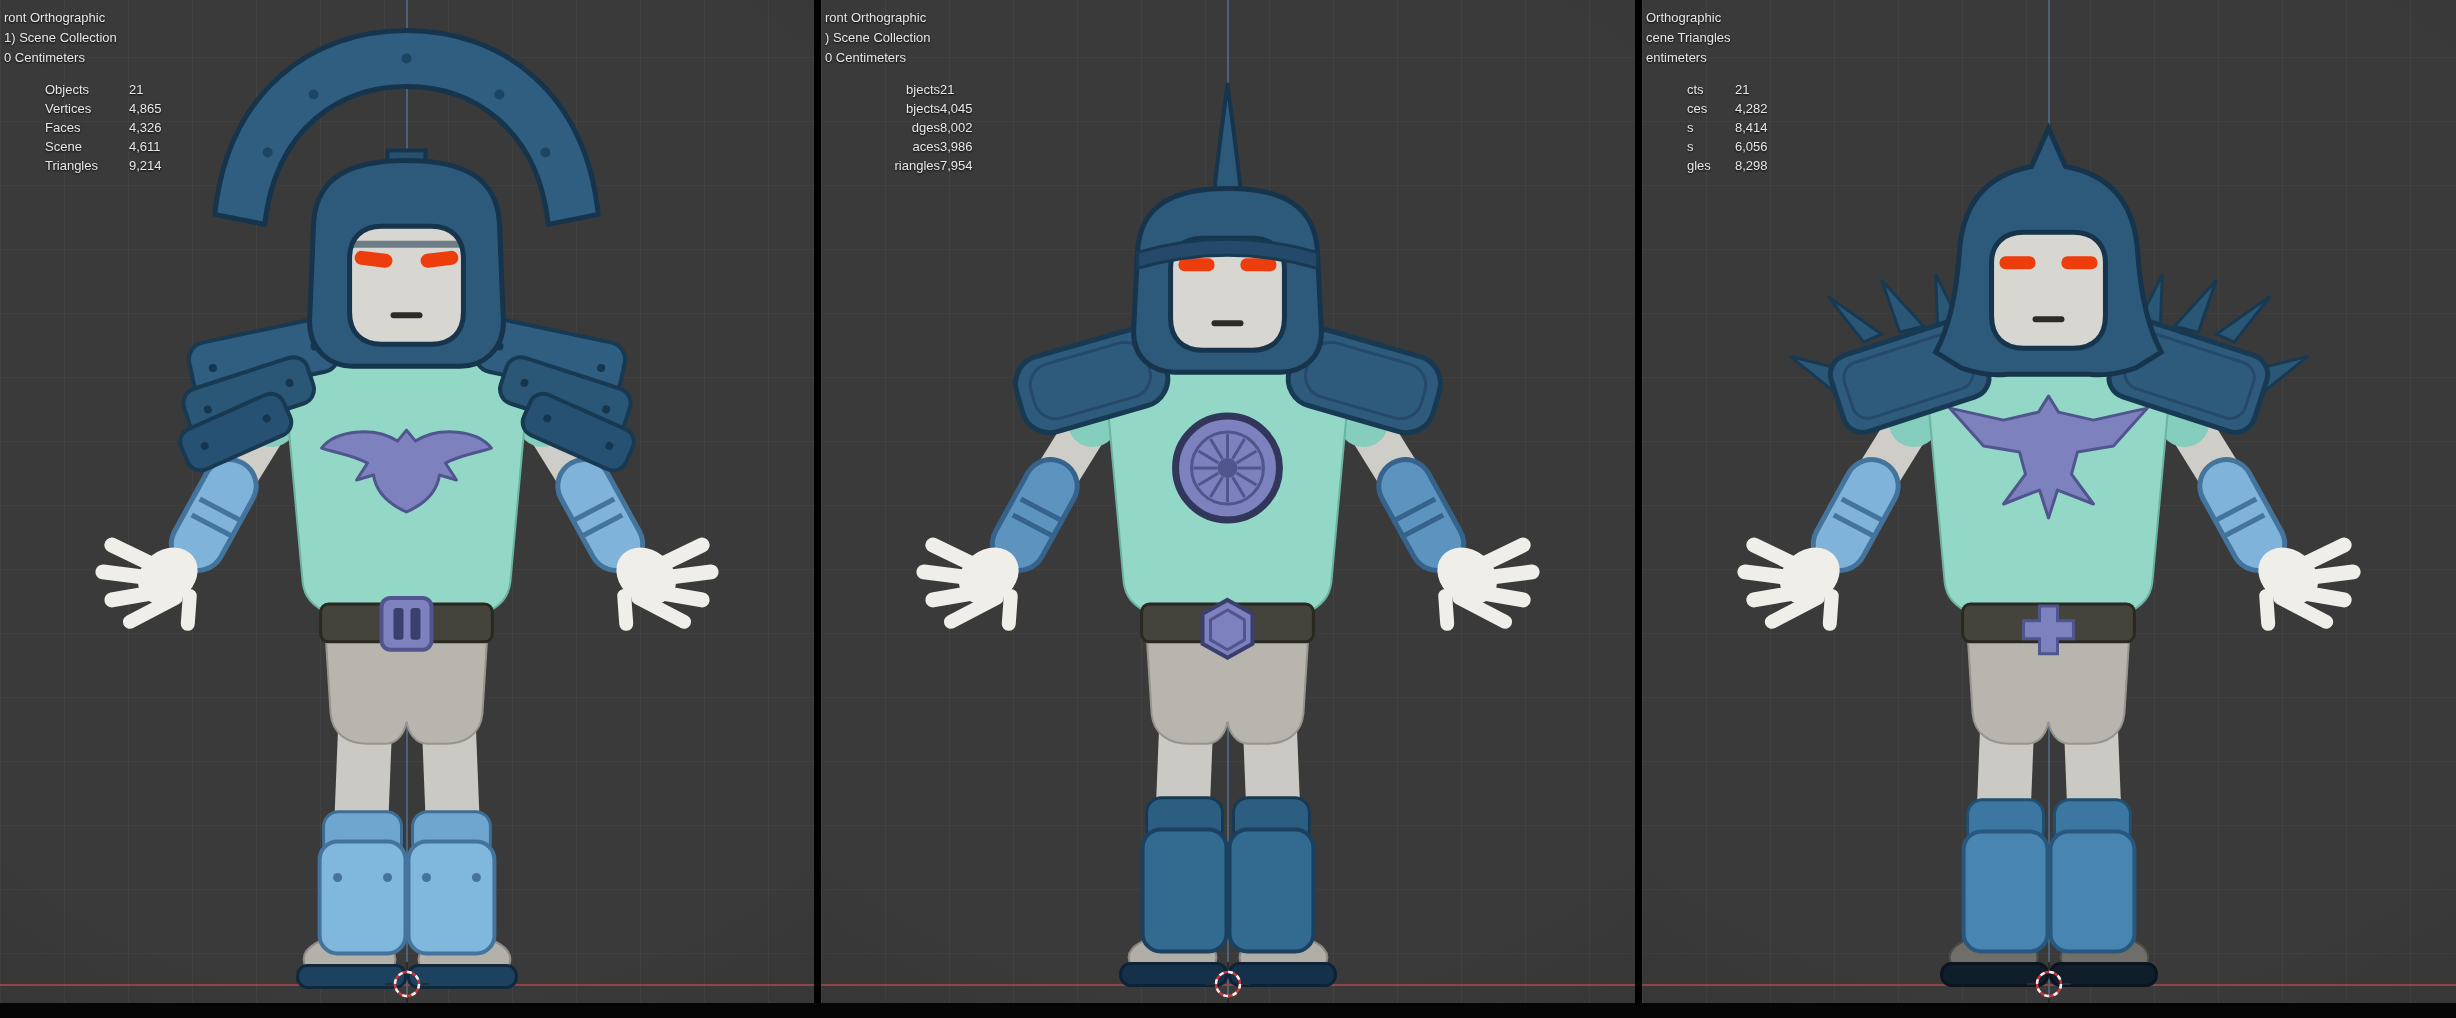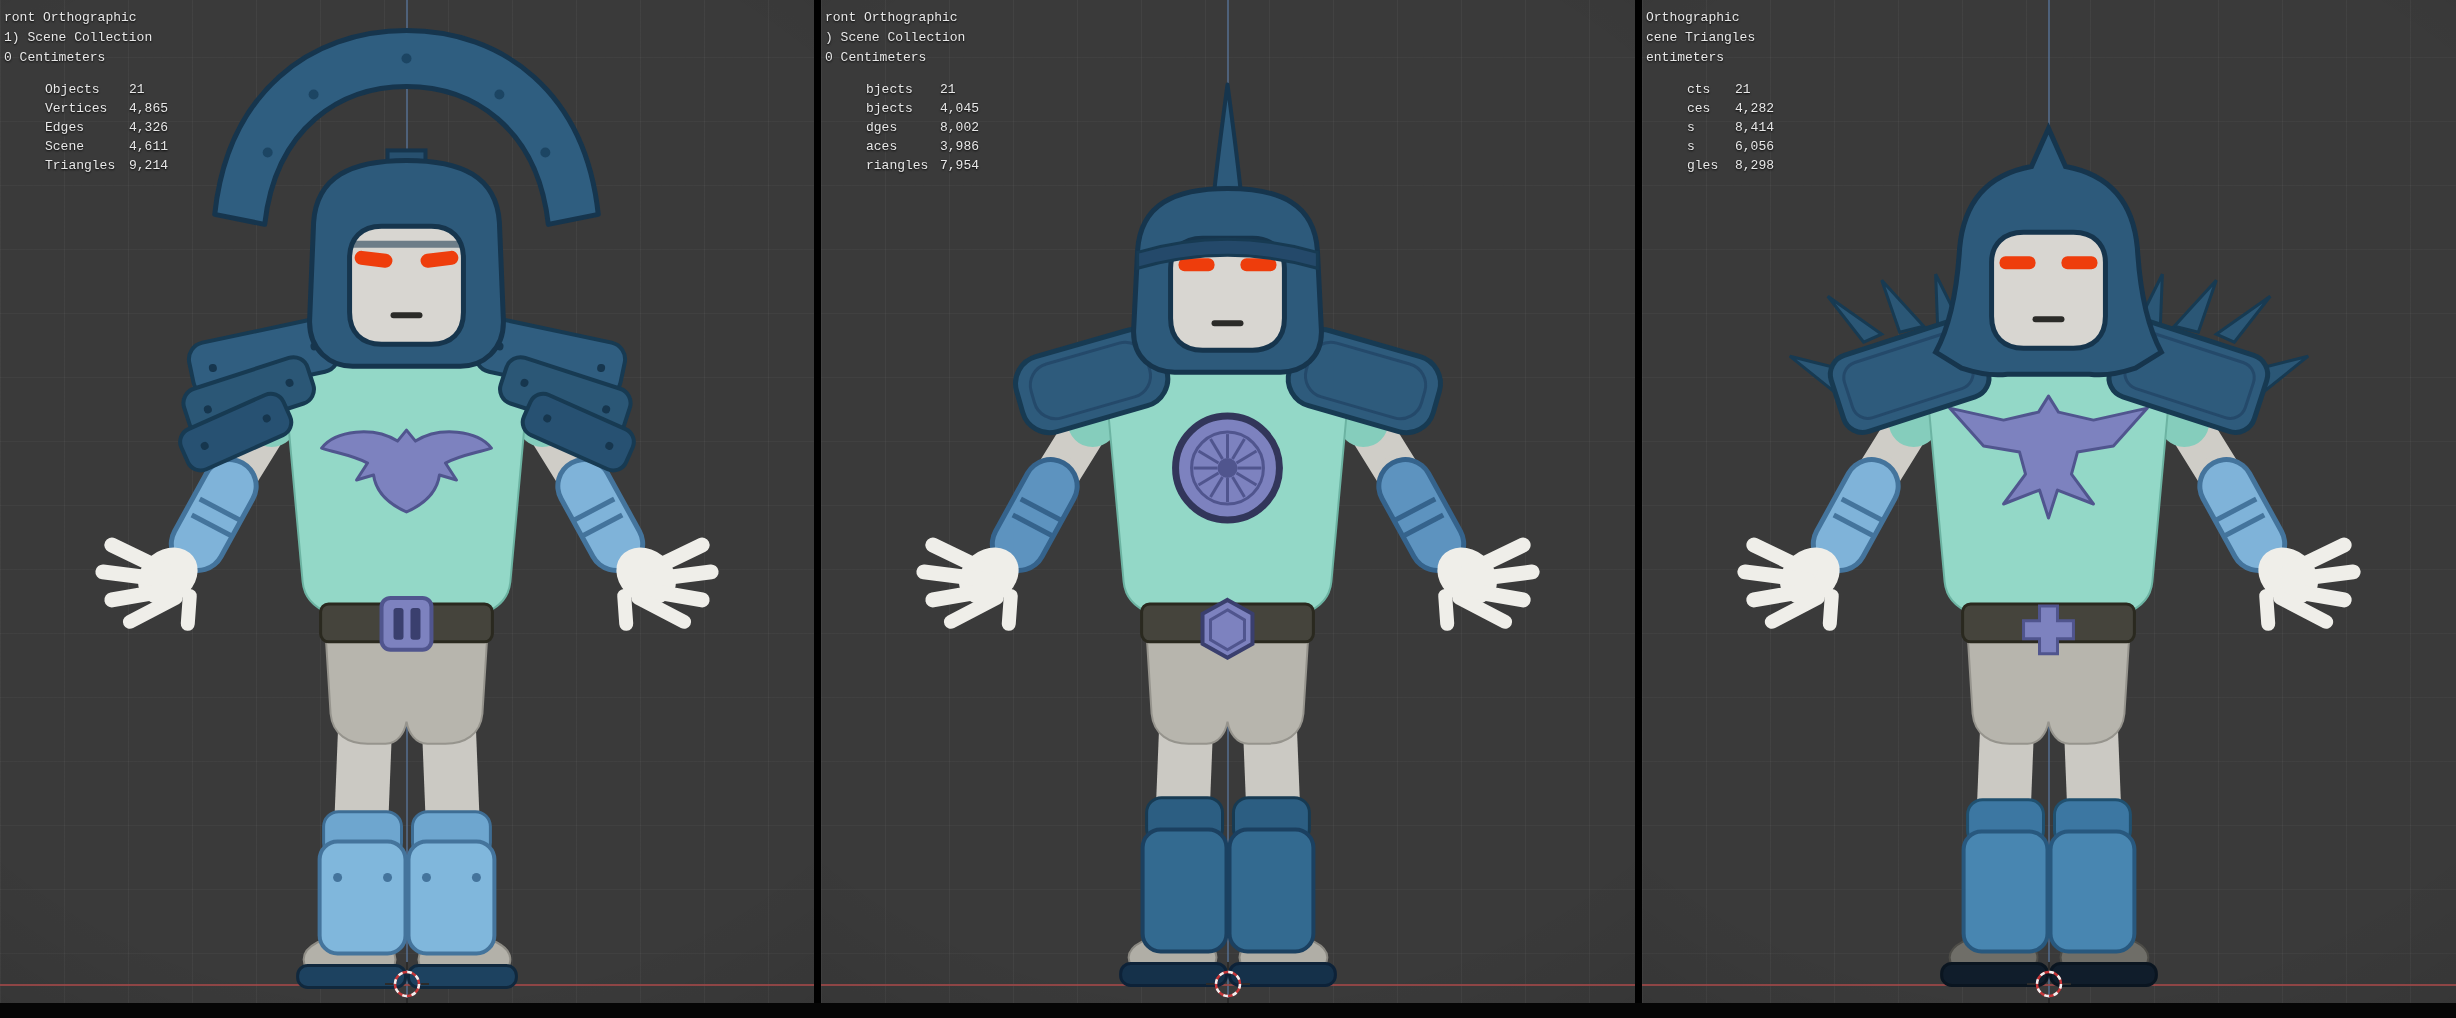--- a/index.html
+++ b/index.html
@@ -1,31 +1,31 @@
 <!DOCTYPE html>
 <html><head>
 <meta charset="utf-8">
 <style>
   html,body{margin:0;padding:0;background:#000;}
-  .screen{position:relative;width:2456px;height:1018px;background:#000;display:flex;gap:7px;overflow:hidden;font-family:Liberation Mono, monospace;}
+  .screen{position:relative;width:2456px;height:1018px;background:#000;display:flex;gap:7px;overflow:hidden;font-family:Liberation Sans, sans-serif;}
   .panel{position:relative;flex:1 1 0;height:100%;overflow:hidden;background-color:#3a3a3a;
     background-image:
       radial-gradient(ellipse 130% 95% at 50% 45%, rgba(0,0,0,0) 55%, rgba(0,0,0,0.22) 100%),
       repeating-linear-gradient(90deg, rgba(170,170,170,0.07) 0 1px, transparent 1px 64px),
       repeating-linear-gradient(0deg, rgba(170,170,170,0.05) 0 1px, transparent 1px 64px);}
   .axis-z{position:absolute;left:50%;top:0;bottom:0;width:2px;margin-left:-1px;background:rgba(95,130,175,0.55);}
   .axis-floor{position:absolute;left:0;right:0;top:984px;height:2px;background:rgba(158,72,72,0.85);}
   .character{position:absolute;left:0;top:0;width:100%;height:100%;}
   .cursor3d{position:absolute;left:50%;top:962px;margin-left:-22px;width:44px;height:44px;}
   .hud{position:absolute;top:8px;left:4px;color:#e8e8e8;font-size:13px;line-height:20px;
        text-shadow:0 1px 2px rgba(0,0,0,0.9);white-space:nowrap;}
   .hud-stats{margin-top:12px;margin-left:41px;}
   .stat-row{display:flex;line-height:19px;}
   .stat-label{display:inline-block;width:84px;}
-  .panel--b .stat-label{width:74px;}
+  .panel--b .stat-label{width:74px;text-align:right;}
   .panel--c .stat-label{width:48px;}
   .bottombar{position:absolute;left:0;right:0;bottom:0;height:15px;background:#060606;z-index:9;}
 </style>
 </head>
 <body>
 
 <div class="screen">
 
   <section class="panel panel--a">
     <div class="axis-z"></div>
@@ -140,21 +140,21 @@
       <div class="hud-stats">
         <div class="stat-row">
             <span class="stat-label">Objects</span>
             <span class="stat-value">21</span>
           </div>
         <div class="stat-row">
             <span class="stat-label">Vertices</span>
             <span class="stat-value">4,865</span>
           </div>
         <div class="stat-row">
-            <span class="stat-label">Edges</span>
+            <span class="stat-label">Faces</span>
             <span class="stat-value">4,326</span>
           </div>
         <div class="stat-row">
             <span class="stat-label">Scene</span>
             <span class="stat-value">4,611</span>
           </div>
         <div class="stat-row">
             <span class="stat-label">Triangles</span>
             <span class="stat-value">9,214</span>
           </div>

